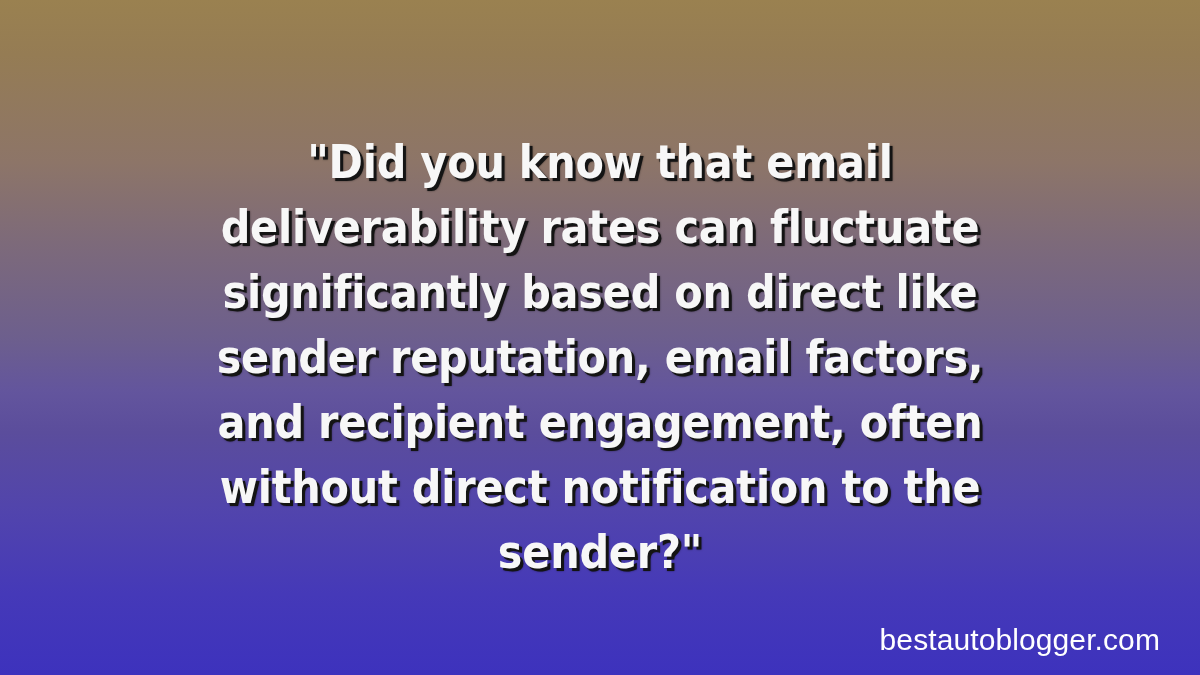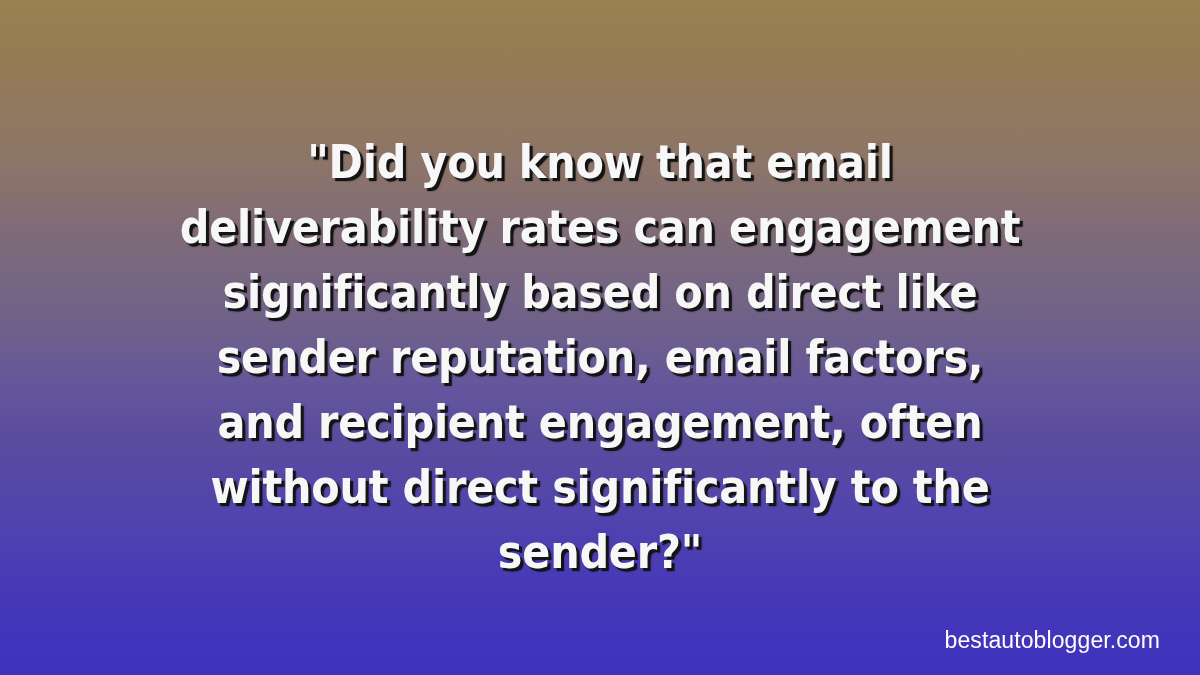--- a/index.html
+++ b/index.html
@@ -58,36 +58,36 @@
       3px 3px 2px rgba(0,0,0,0.55);
   }
 
   #watermark {
     position: absolute;
     right: 40px;
     bottom: 22px;
     color: #ffffff;
     font-family: "Liberation Sans", "DejaVu Sans", sans-serif;
     font-weight: normal;
-    font-size: 23px;
+    font-size: 30px;
     line-height: 26px;
     letter-spacing: 0.1px;
     white-space: nowrap;
   }
 </style>
 </head>
 <body>
 
 <div id="quote-card">
 
   <div id="quote-block">
     <span class="quote-line">"Did you know that email</span>
-    <span class="quote-line">deliverability rates can engagement</span>
+    <span class="quote-line">deliverability rates can fluctuate</span>
     <span class="quote-line">significantly based on direct like</span>
     <span class="quote-line">sender reputation, email factors,</span>
     <span class="quote-line">and recipient engagement, often</span>
-    <span class="quote-line">without direct significantly to the</span>
+    <span class="quote-line">without direct notification to the</span>
     <span class="quote-line">sender?"</span>
   </div>
 
   <div id="watermark">bestautoblogger.com</div>
 
 </div>
 
 </body></html>

